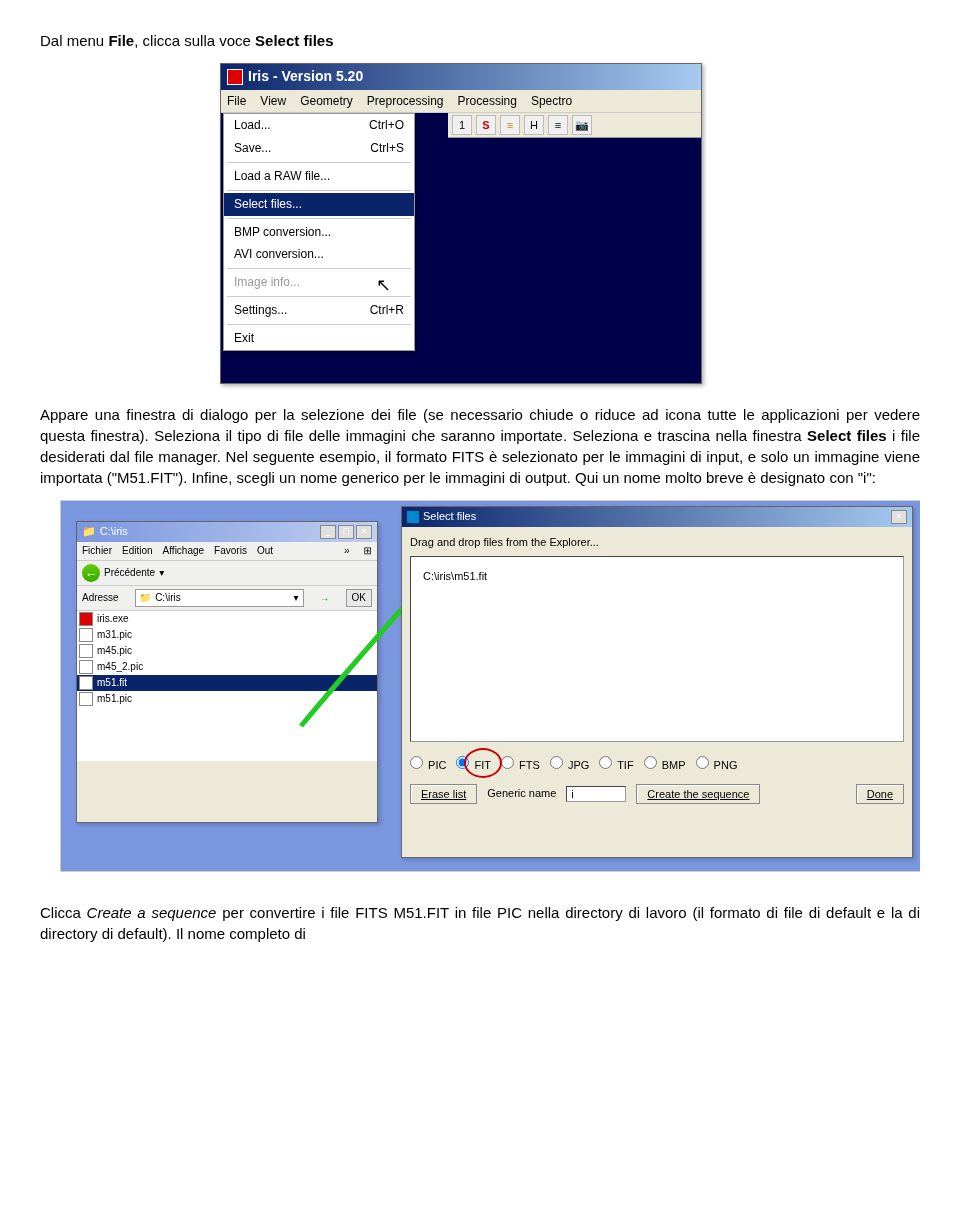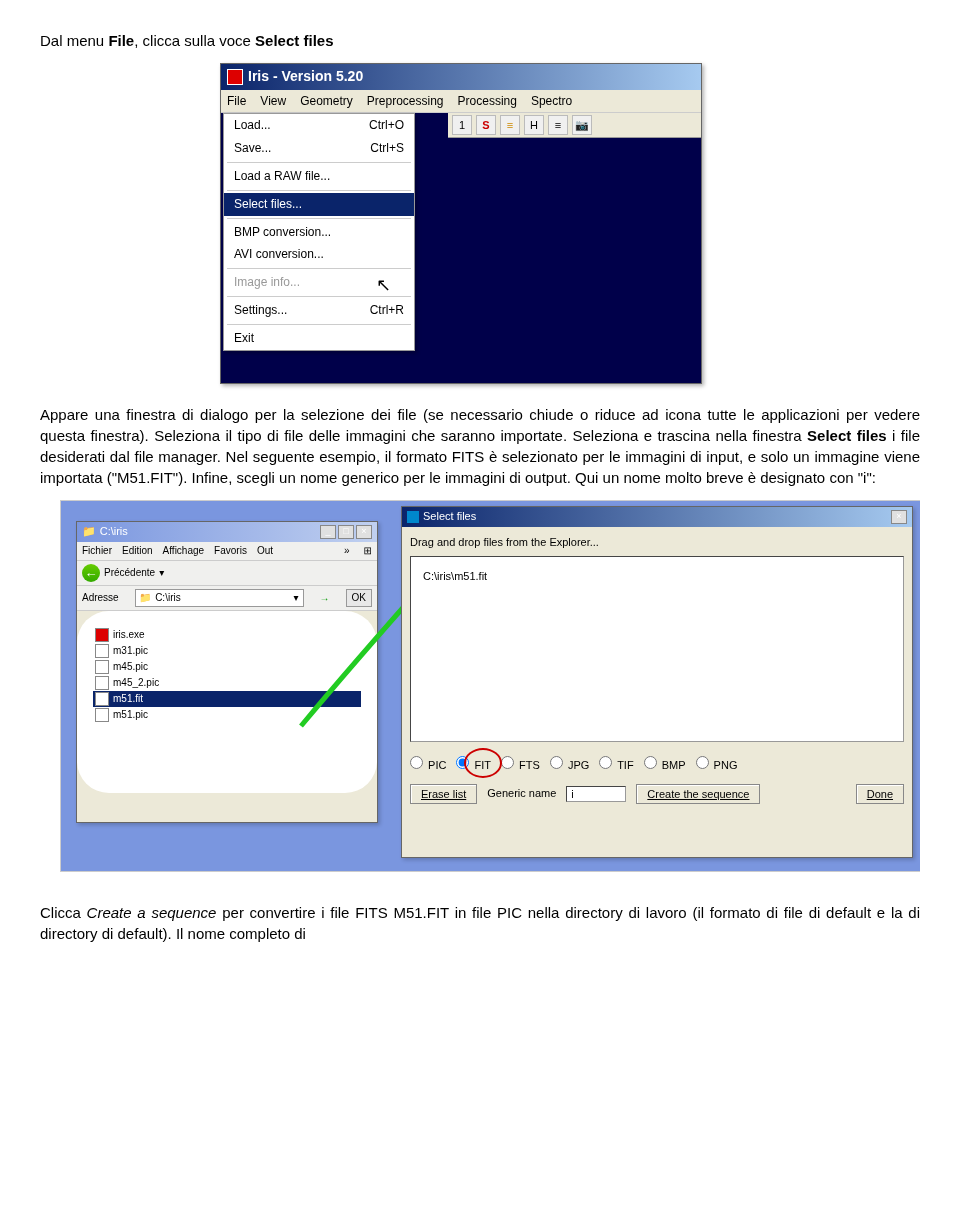--- a/index.html
+++ b/index.html
@@ -157,23 +157,22 @@
 .addr-field {
   background:#fff;border:1px solid #999;padding:1px 4px;
   flex:1; display:flex; gap:3px; align-items:center;
 }
 .ok-btn {
   border:1px solid #999;background:#e8e8e8;padding:1px 5px;font-size:10px;
 }
 .file-list {
   background:#fff;
   font-size:10px;
-  padding:16px;
+  padding:0;
   height: 150px;
-  border-radius: 32px;
 }
 .file-item {
   display:flex;align-items:center;gap:4px;padding:1px 2px;
 }
 .file-item.sel { background:#0a246a; color:#fff; }
 .file-ico {
   width:12px;height:12px;background:#fff;border:1px solid #888;
   display:flex;align-items:center;justify-content:center;font-size:8px;
 }
 .file-ico.red { background:#d00; }

